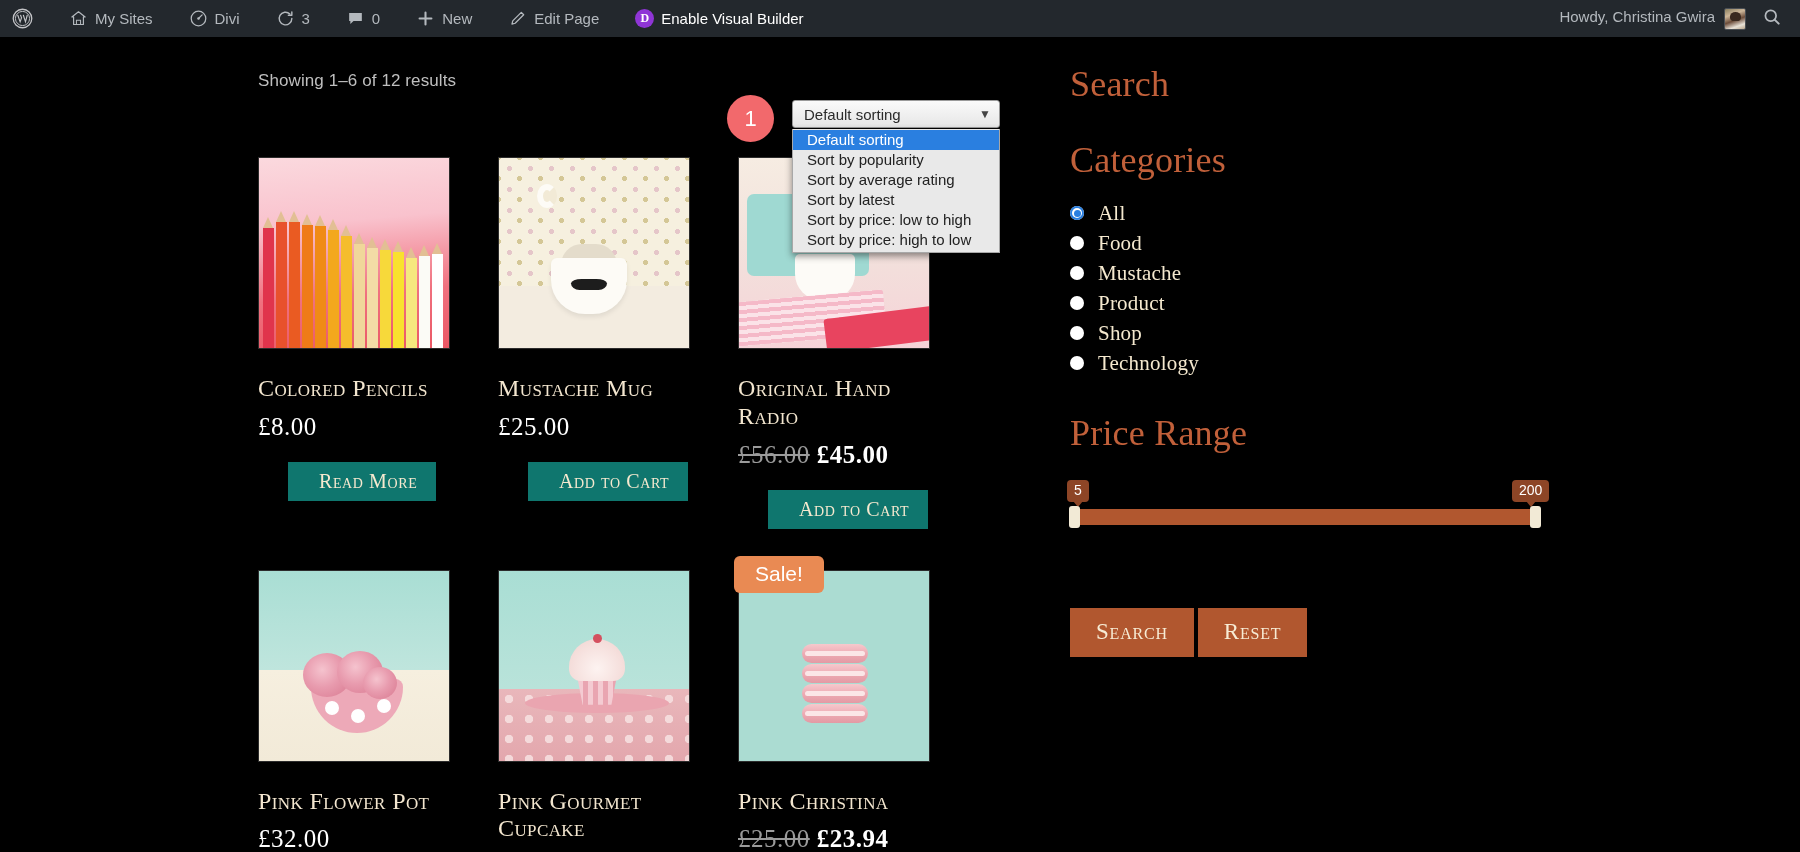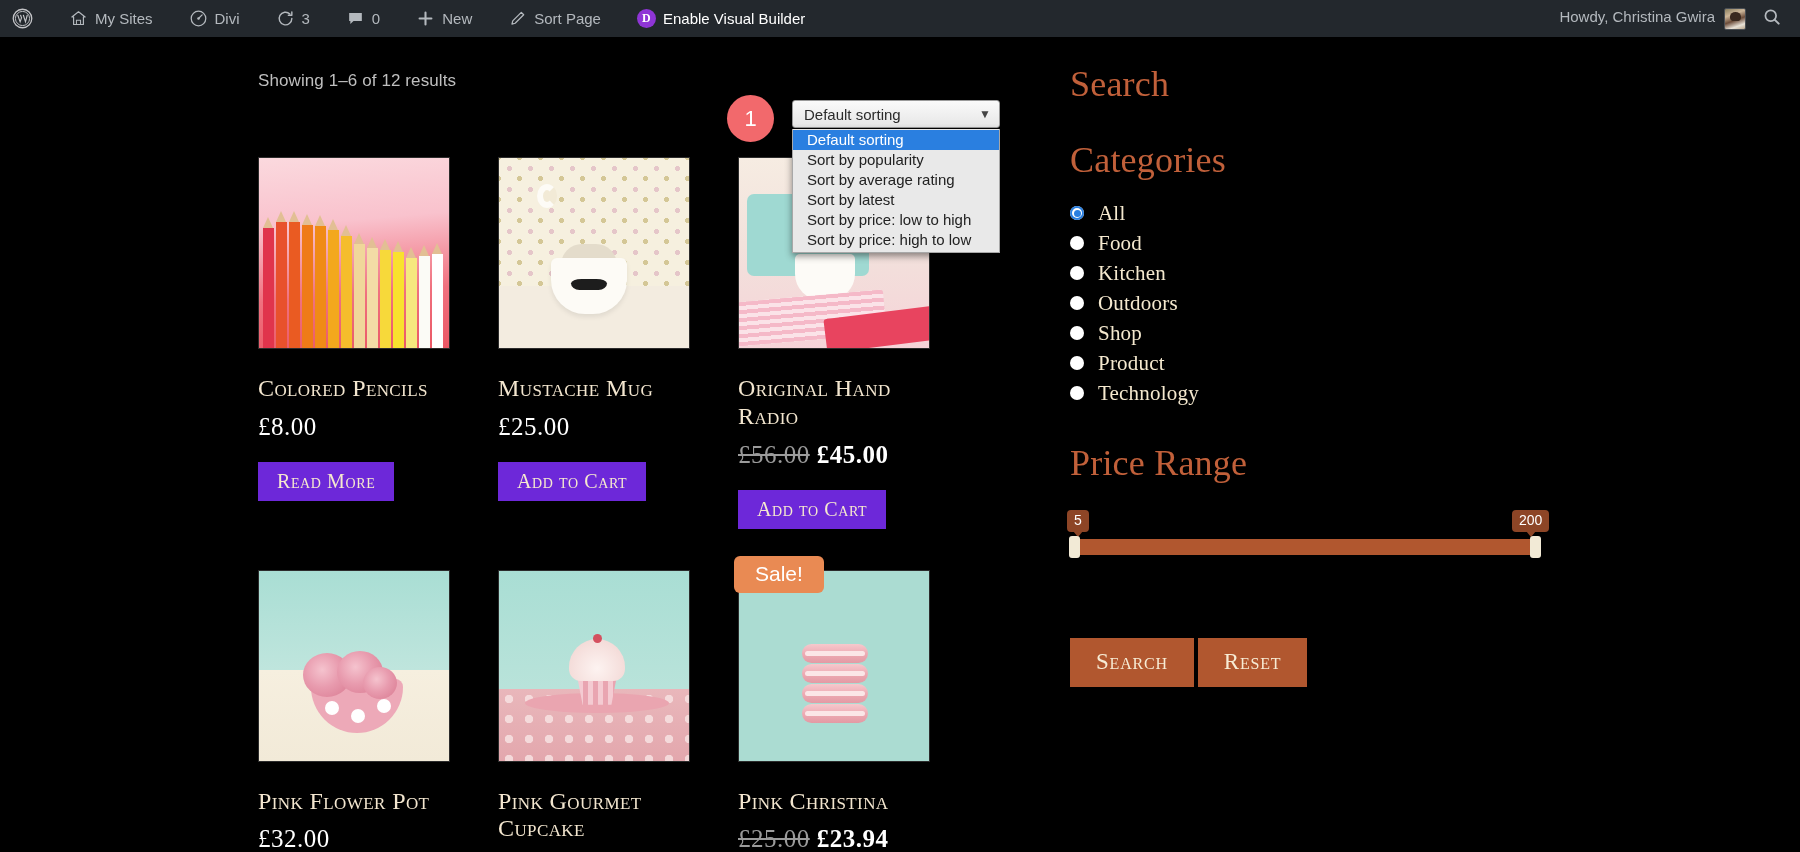--- a/index.html
+++ b/index.html
@@ -214,29 +214,30 @@
   .pprice .old {
     color: #9b9b9b;
     text-decoration: line-through;
     font-weight: normal;
     margin-right: 7px;
   }
   .pprice .new { font-weight: bold; color: #ffffff; }
   .pbtn {
     margin-top: 21px;
     display: inline-block;
-    background: #6d28d9;
+    background: #0f766e;
     color: #f6e9cf;
     font-family: "Liberation Serif", serif;
     font-variant: small-caps;
     font-size: 20px;
     letter-spacing: .6px;
-    padding: 9px 19px 10px 19px;
+    padding: 9px 19px 10px 31px;
     cursor: pointer;
     line-height: 1;
+    margin-left: 30px;
   }
   .sale-badge {
     position: absolute;
     left: -4px;
     top: -14px;
     background: #e98a53;
     color: #ffffff;
     font-family: "Liberation Sans", sans-serif;
     font-size: 21px;
     padding: 6px 21px 8px 21px;
@@ -571,21 +572,21 @@
       </span>
       <span>New</span>
     </div>
 
     <div class="ab-item">
       <span class="ico">
         <svg width="19" height="19" viewBox="0 0 24 24">
           <path d="M16.8 4.2l3 3L9 18 5 19l1-4z" fill="none" stroke="#b4b9be" stroke-width="1.6" stroke-linejoin="round"></path>
         </svg>
       </span>
-      <span>Sort Page</span>
+      <span>Edit Page</span>
     </div>
 
     <div class="ab-item">
       <span class="d-badge">D</span>
       <span class="evb-label">Enable Visual Builder</span>
     </div>
   </div>
 
   <div id="admin-bar-right">
     <div id="howdy">
@@ -802,33 +803,29 @@
         <div class="cat-row">
           <span class="radio on"></span>
           <span class="cat-label">All</span>
         </div>
         <div class="cat-row">
           <span class="radio"></span>
           <span class="cat-label">Food</span>
         </div>
         <div class="cat-row">
           <span class="radio"></span>
-          <span class="cat-label">Kitchen</span>
+          <span class="cat-label">Mustache</span>
         </div>
         <div class="cat-row">
           <span class="radio"></span>
-          <span class="cat-label">Outdoors</span>
+          <span class="cat-label">Product</span>
         </div>
         <div class="cat-row">
           <span class="radio"></span>
           <span class="cat-label">Shop</span>
-        </div>
-        <div class="cat-row">
-          <span class="radio"></span>
-          <span class="cat-label">Product</span>
         </div>
         <div class="cat-row">
           <span class="radio"></span>
           <span class="cat-label">Technology</span>
         </div>
       </div>
     </div>
 
     <div class="widget">
       <div class="wtitle">Price Range</div>

